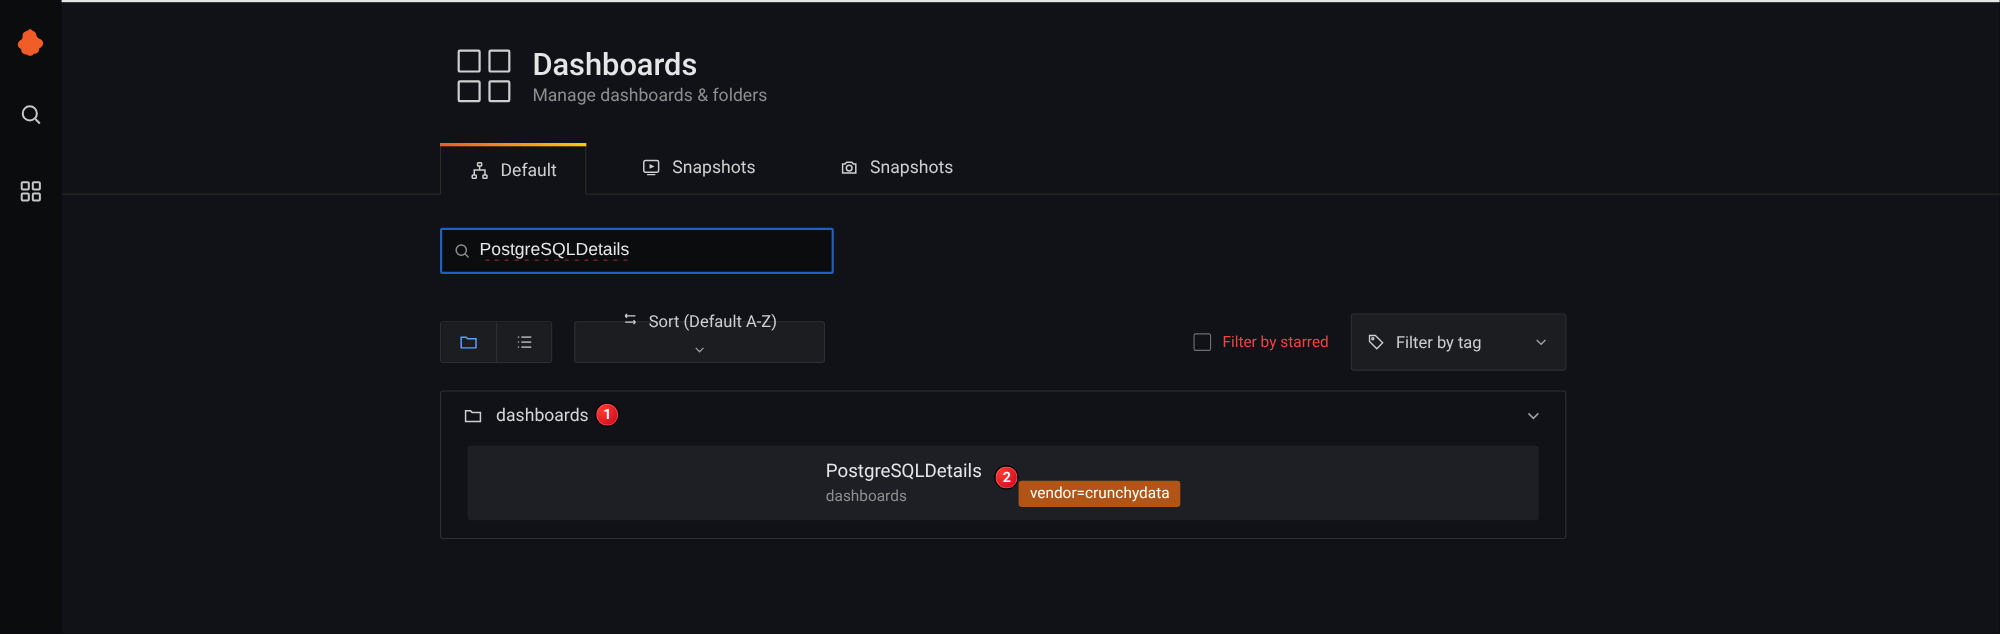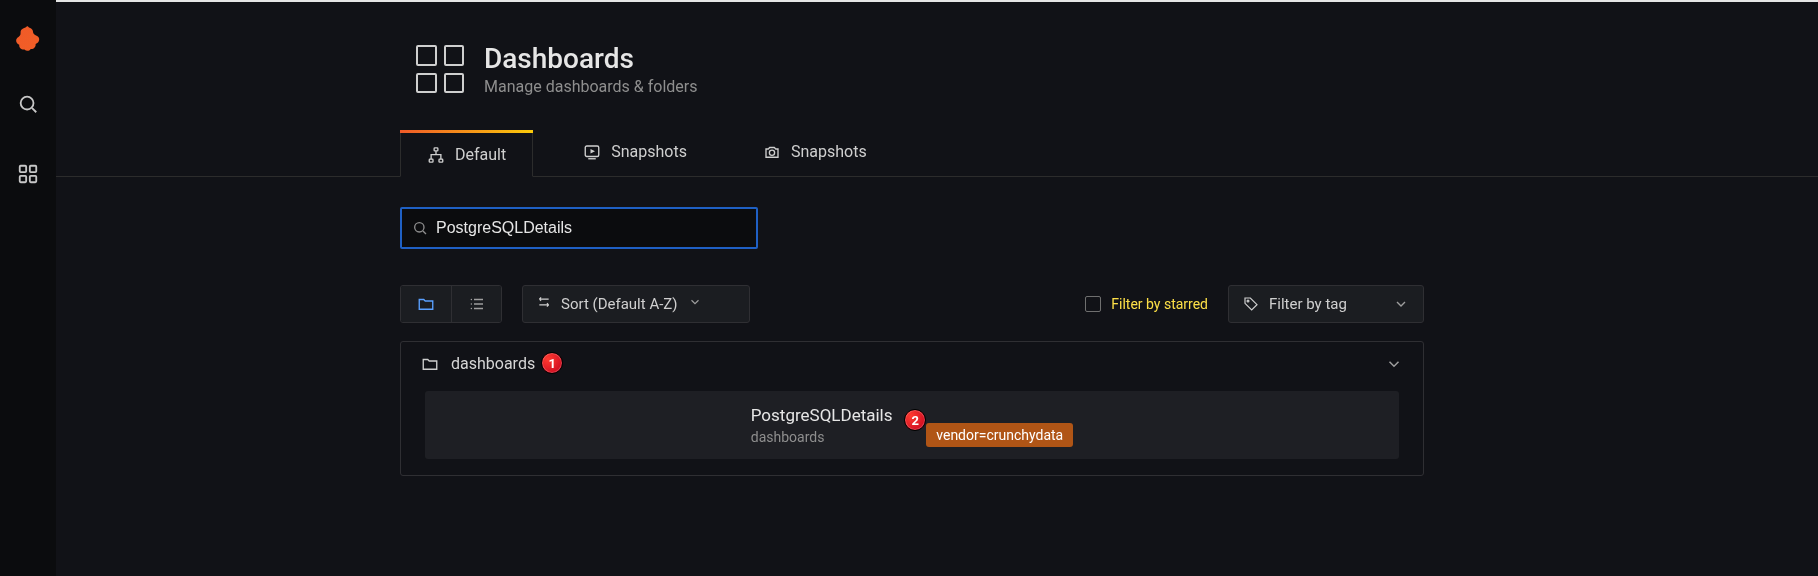--- a/index.html
+++ b/index.html
@@ -169,36 +169,37 @@
     min-width: 228px;
     border: 1px solid #2f2f33;
     background: #1b1d21;
     border-radius: 3px;
     display:flex; align-items:center;
     padding: 0 14px;
     gap: 10px;
     color: #cfcfcf;
     font-size: 15px;
     cursor: pointer;
-    justify-content: flex-start;
+    justify-content: flex-end;
+    flex-direction: column;
   }
   .select .left-ico svg { width:14px; height:14px; transform: rotate(90deg); }
   .select .chev svg { width:14px; height:14px; }
 
   .spacer { flex: 1; }
 
   .chk-wrap {
-    display:flex; align-items:center; gap:10px; color:#fde047; font-size:14px; cursor:pointer;
+    display:flex; align-items:center; gap:10px; color:#ef4444; font-size:14px; cursor:pointer;
   }
   .chk {
     width: 16px; height:16px; border:1px solid #6f6f6f; border-radius:2px; background: transparent;
   }
 
   .tagfilter {
-    height: 38px;
+    height: 52px;
     border: 1px solid #2f2f33;
     background: #1b1d21;
     border-radius: 3px;
     display:flex; align-items:center;
     padding: 0 14px;
     gap: 10px;
     color: #cfcfcf;
     font-size: 15px;
     cursor: pointer;
     min-width: 196px;

